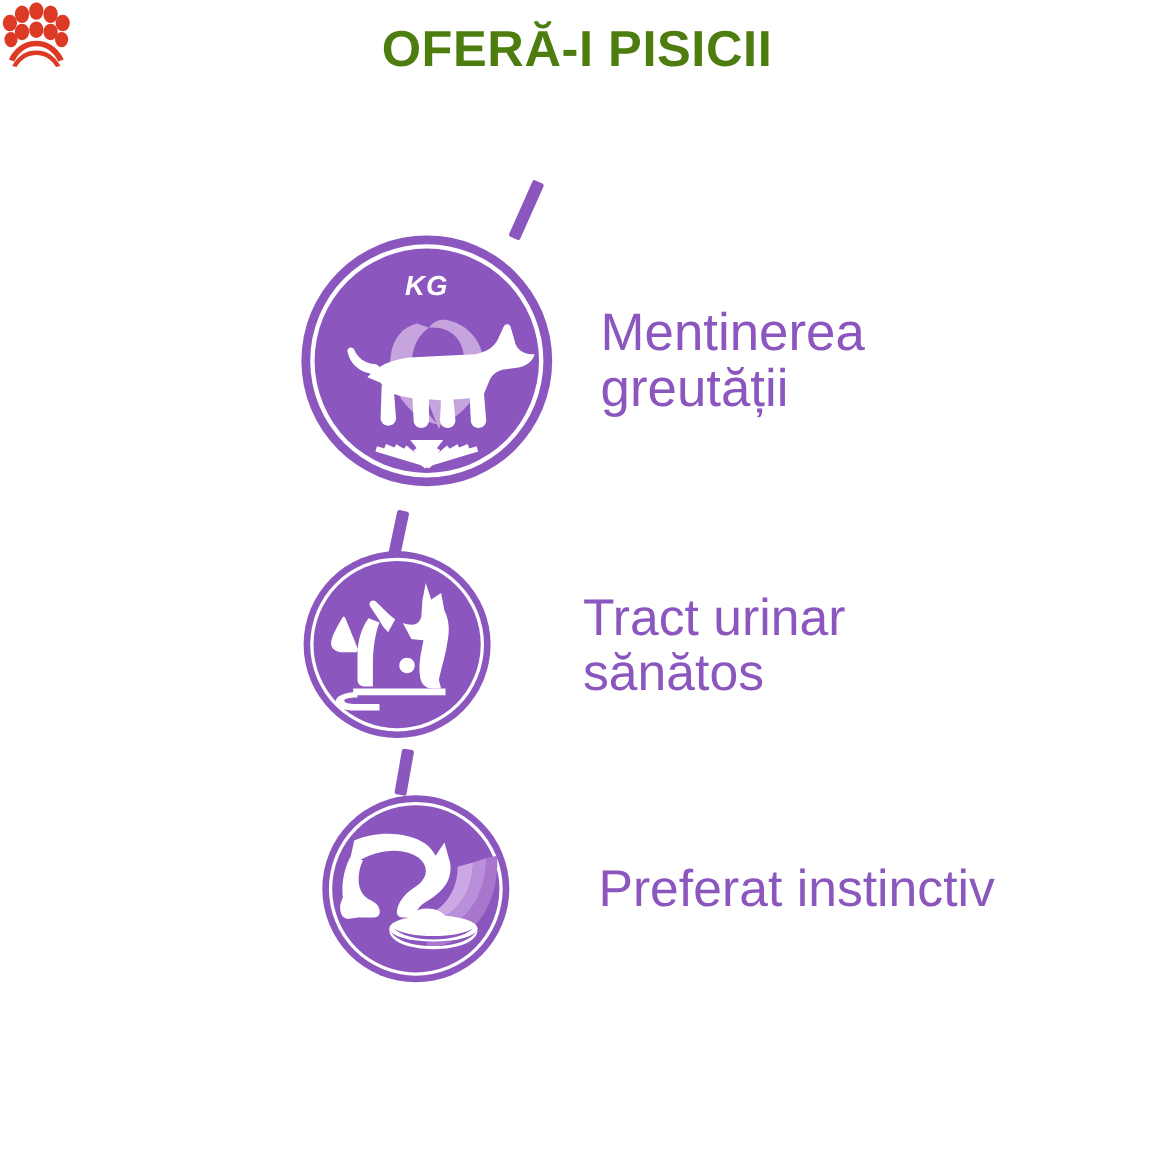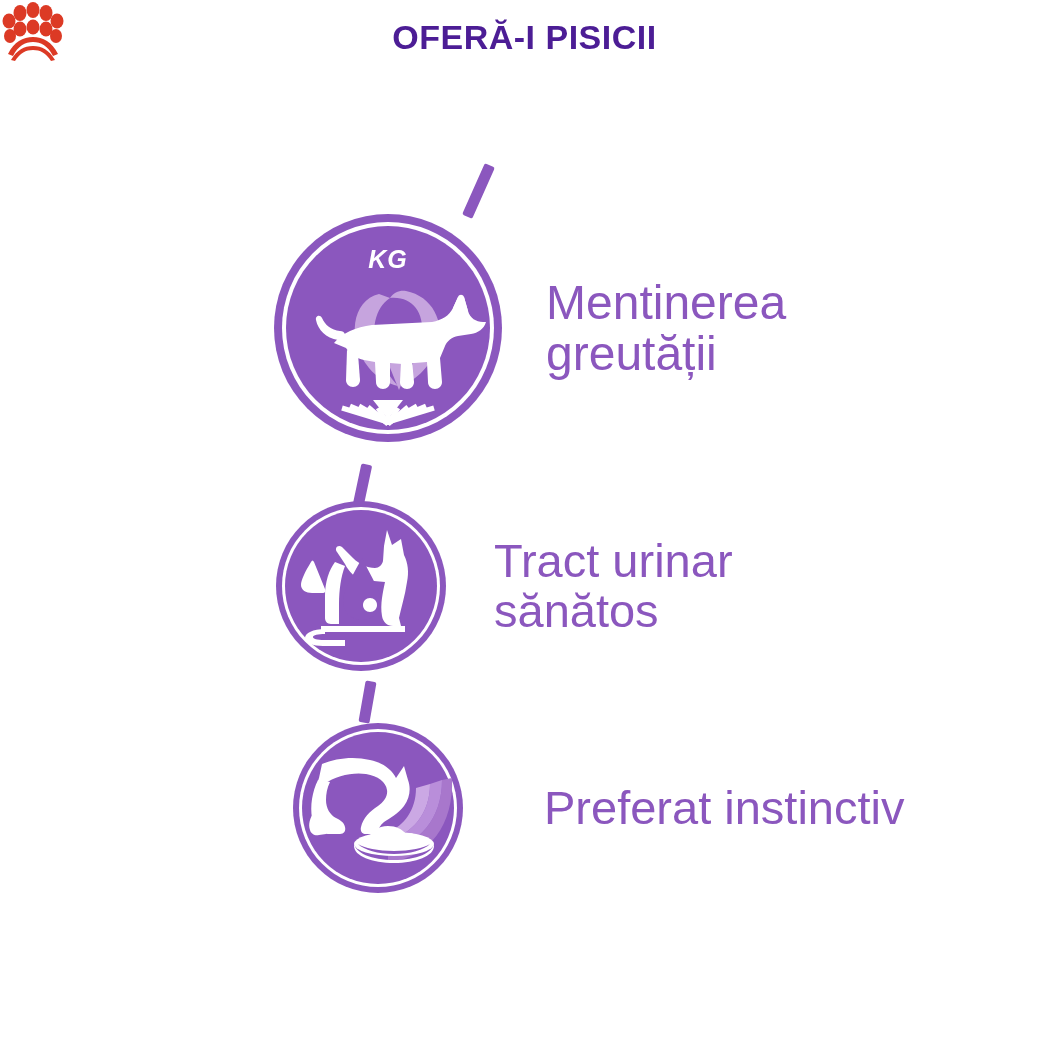--- a/index.html
+++ b/index.html
@@ -22,37 +22,37 @@
   
   #title-block {
     position: absolute;
     left: 0;
     top: 18px;
     width: 1049px;
     text-align: center;
   }
   .title-line {
     display: block;
-    color: #4c1d95;
+    color: #4d7c0f;
     font-family: "Liberation Sans", sans-serif;
     font-weight: bold;
-    font-size: 34px;
+    font-size: 46px;
     line-height: 1.15;
     letter-spacing: 0.5px;
     white-space: nowrap;
   }
 
   
   .feature-row {
     position: absolute;
     display: flex;
     align-items: center;
   }
   #row-0 { left: 272px; top: 212px; }
-  #row-1 { left: 275px; top: 500px; }
+  #row-1 { left: 275px; top: 500px; gap: 36px; }
   #row-2 { left: 292px; top: 722px; }
 
   .icon-wrap {
     position: relative;
     flex: 0 0 auto;
     font-style: italic;
   }
   .icon-wrap.size-0 { width: 232px; height: 232px; }
   .icon-wrap.size-1 { width: 172px; height: 172px; }
   .icon-wrap.size-2 { width: 172px; height: 172px; }

